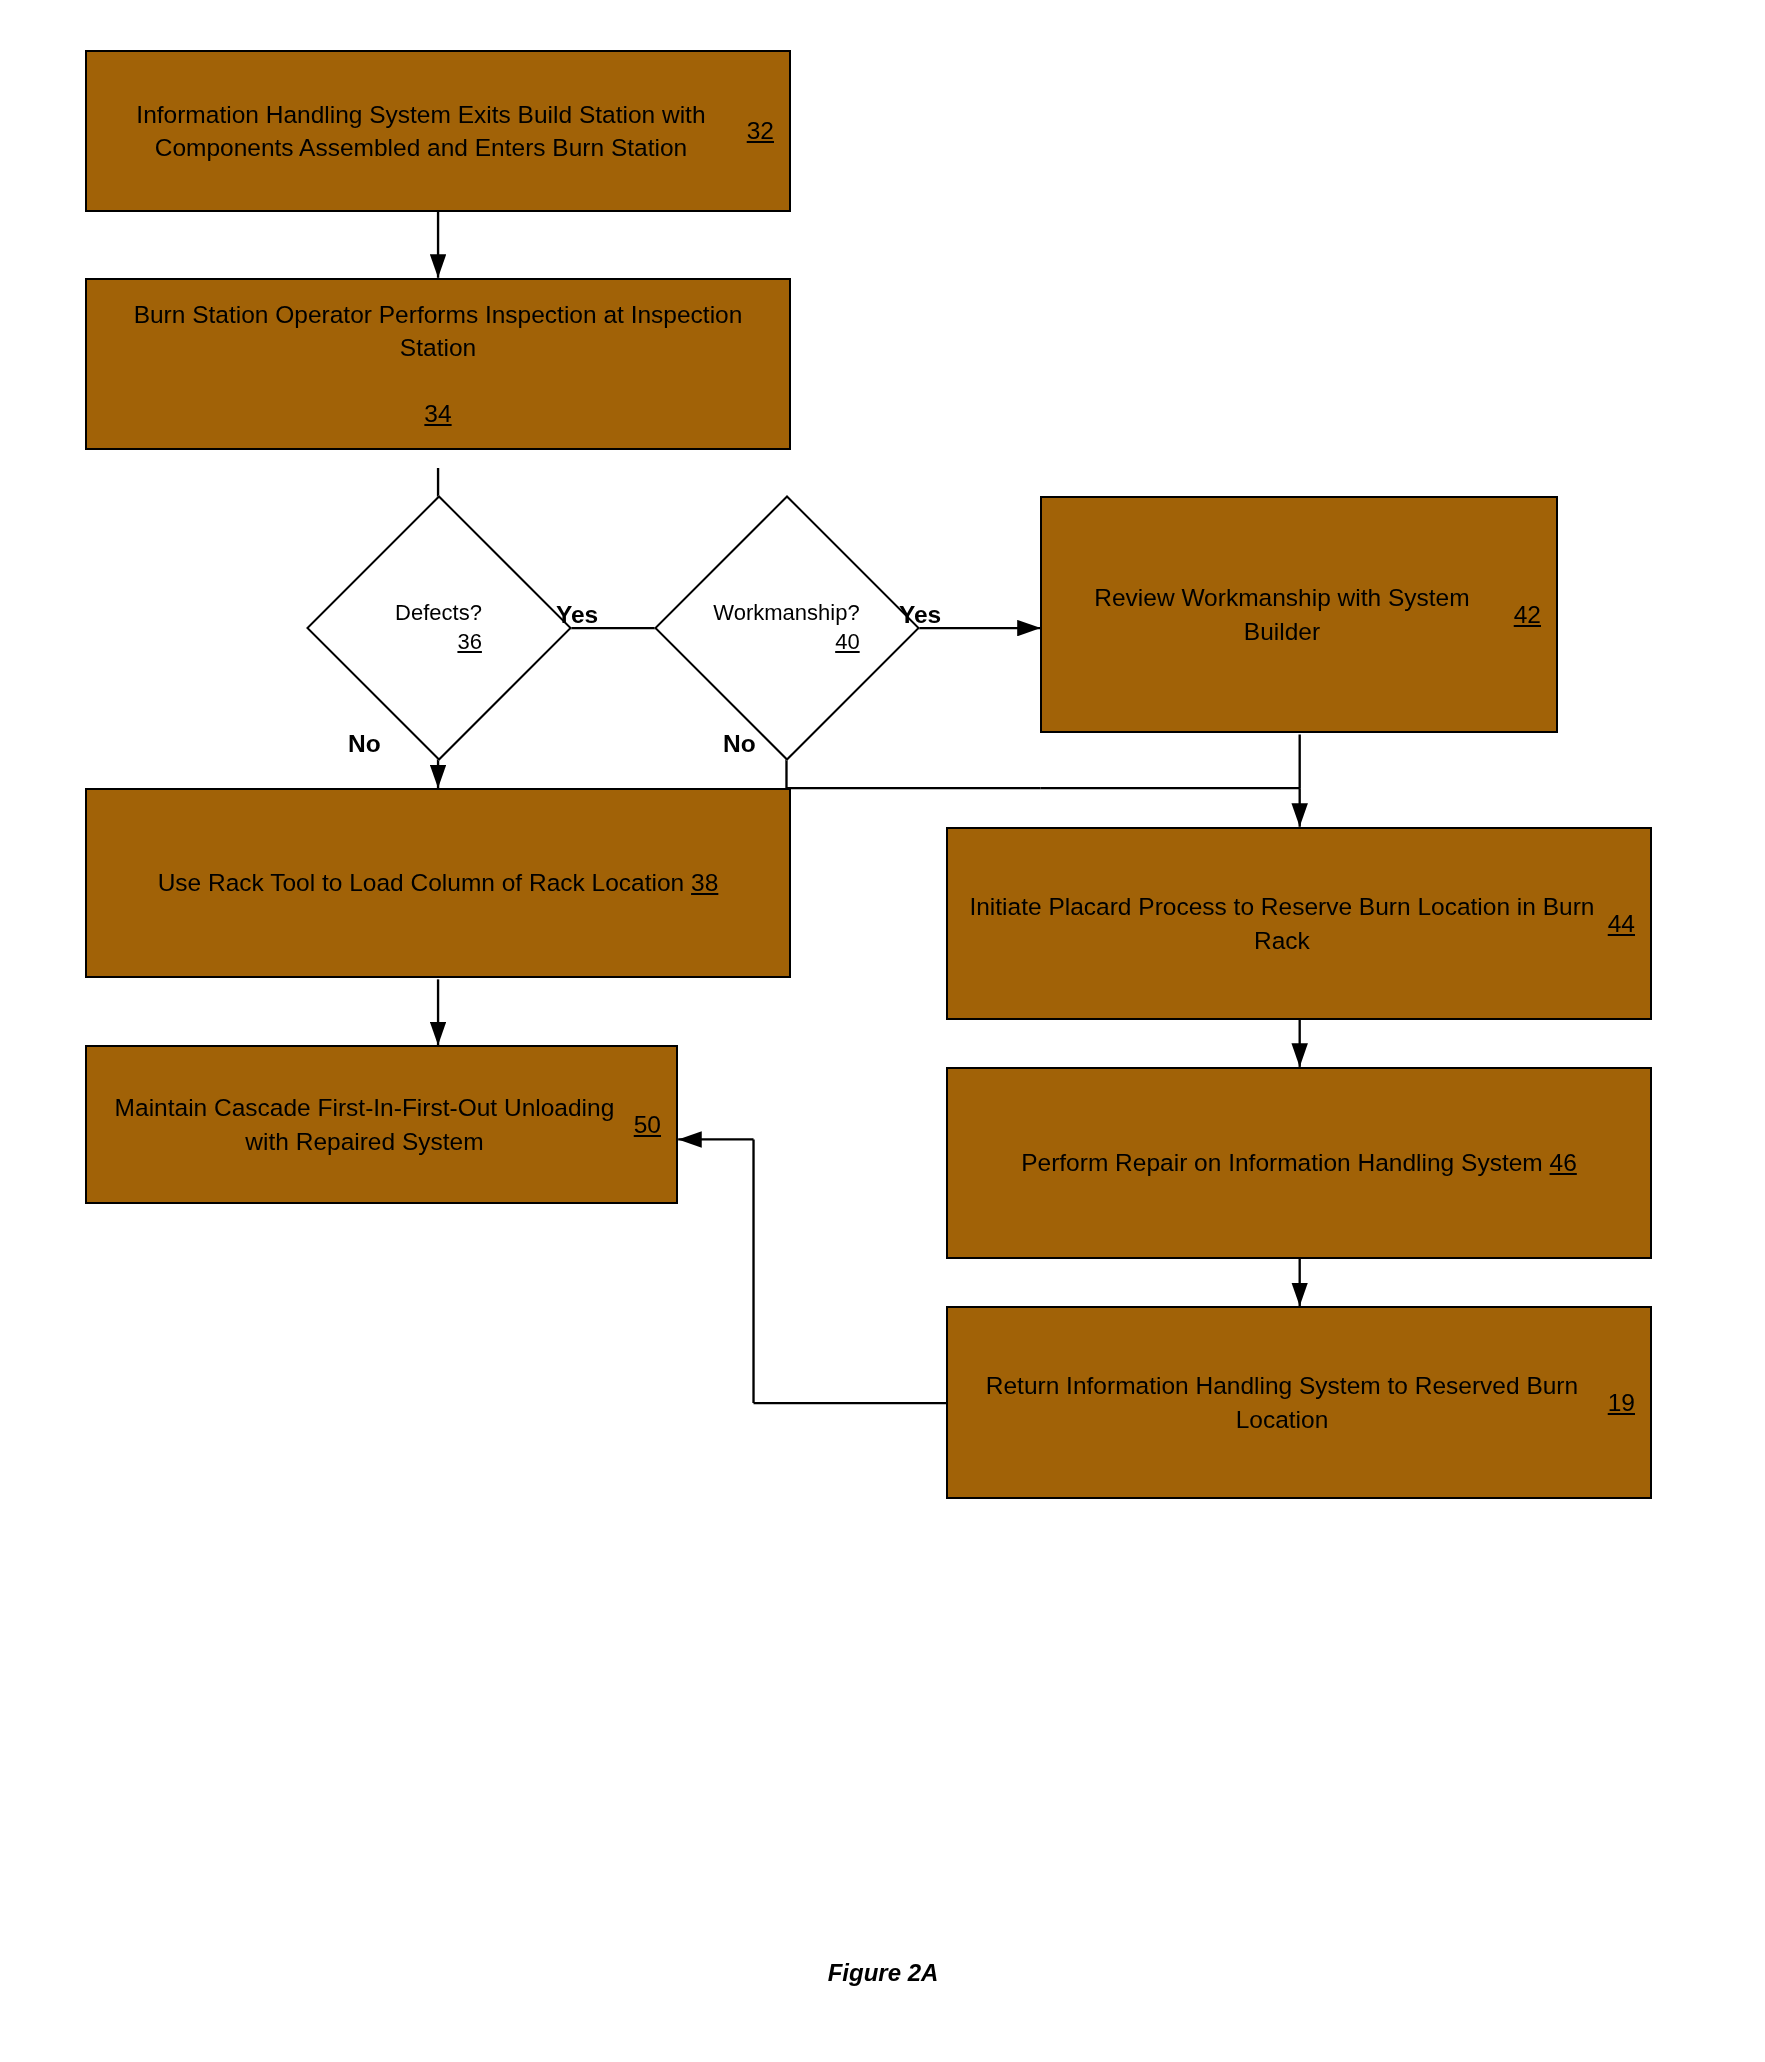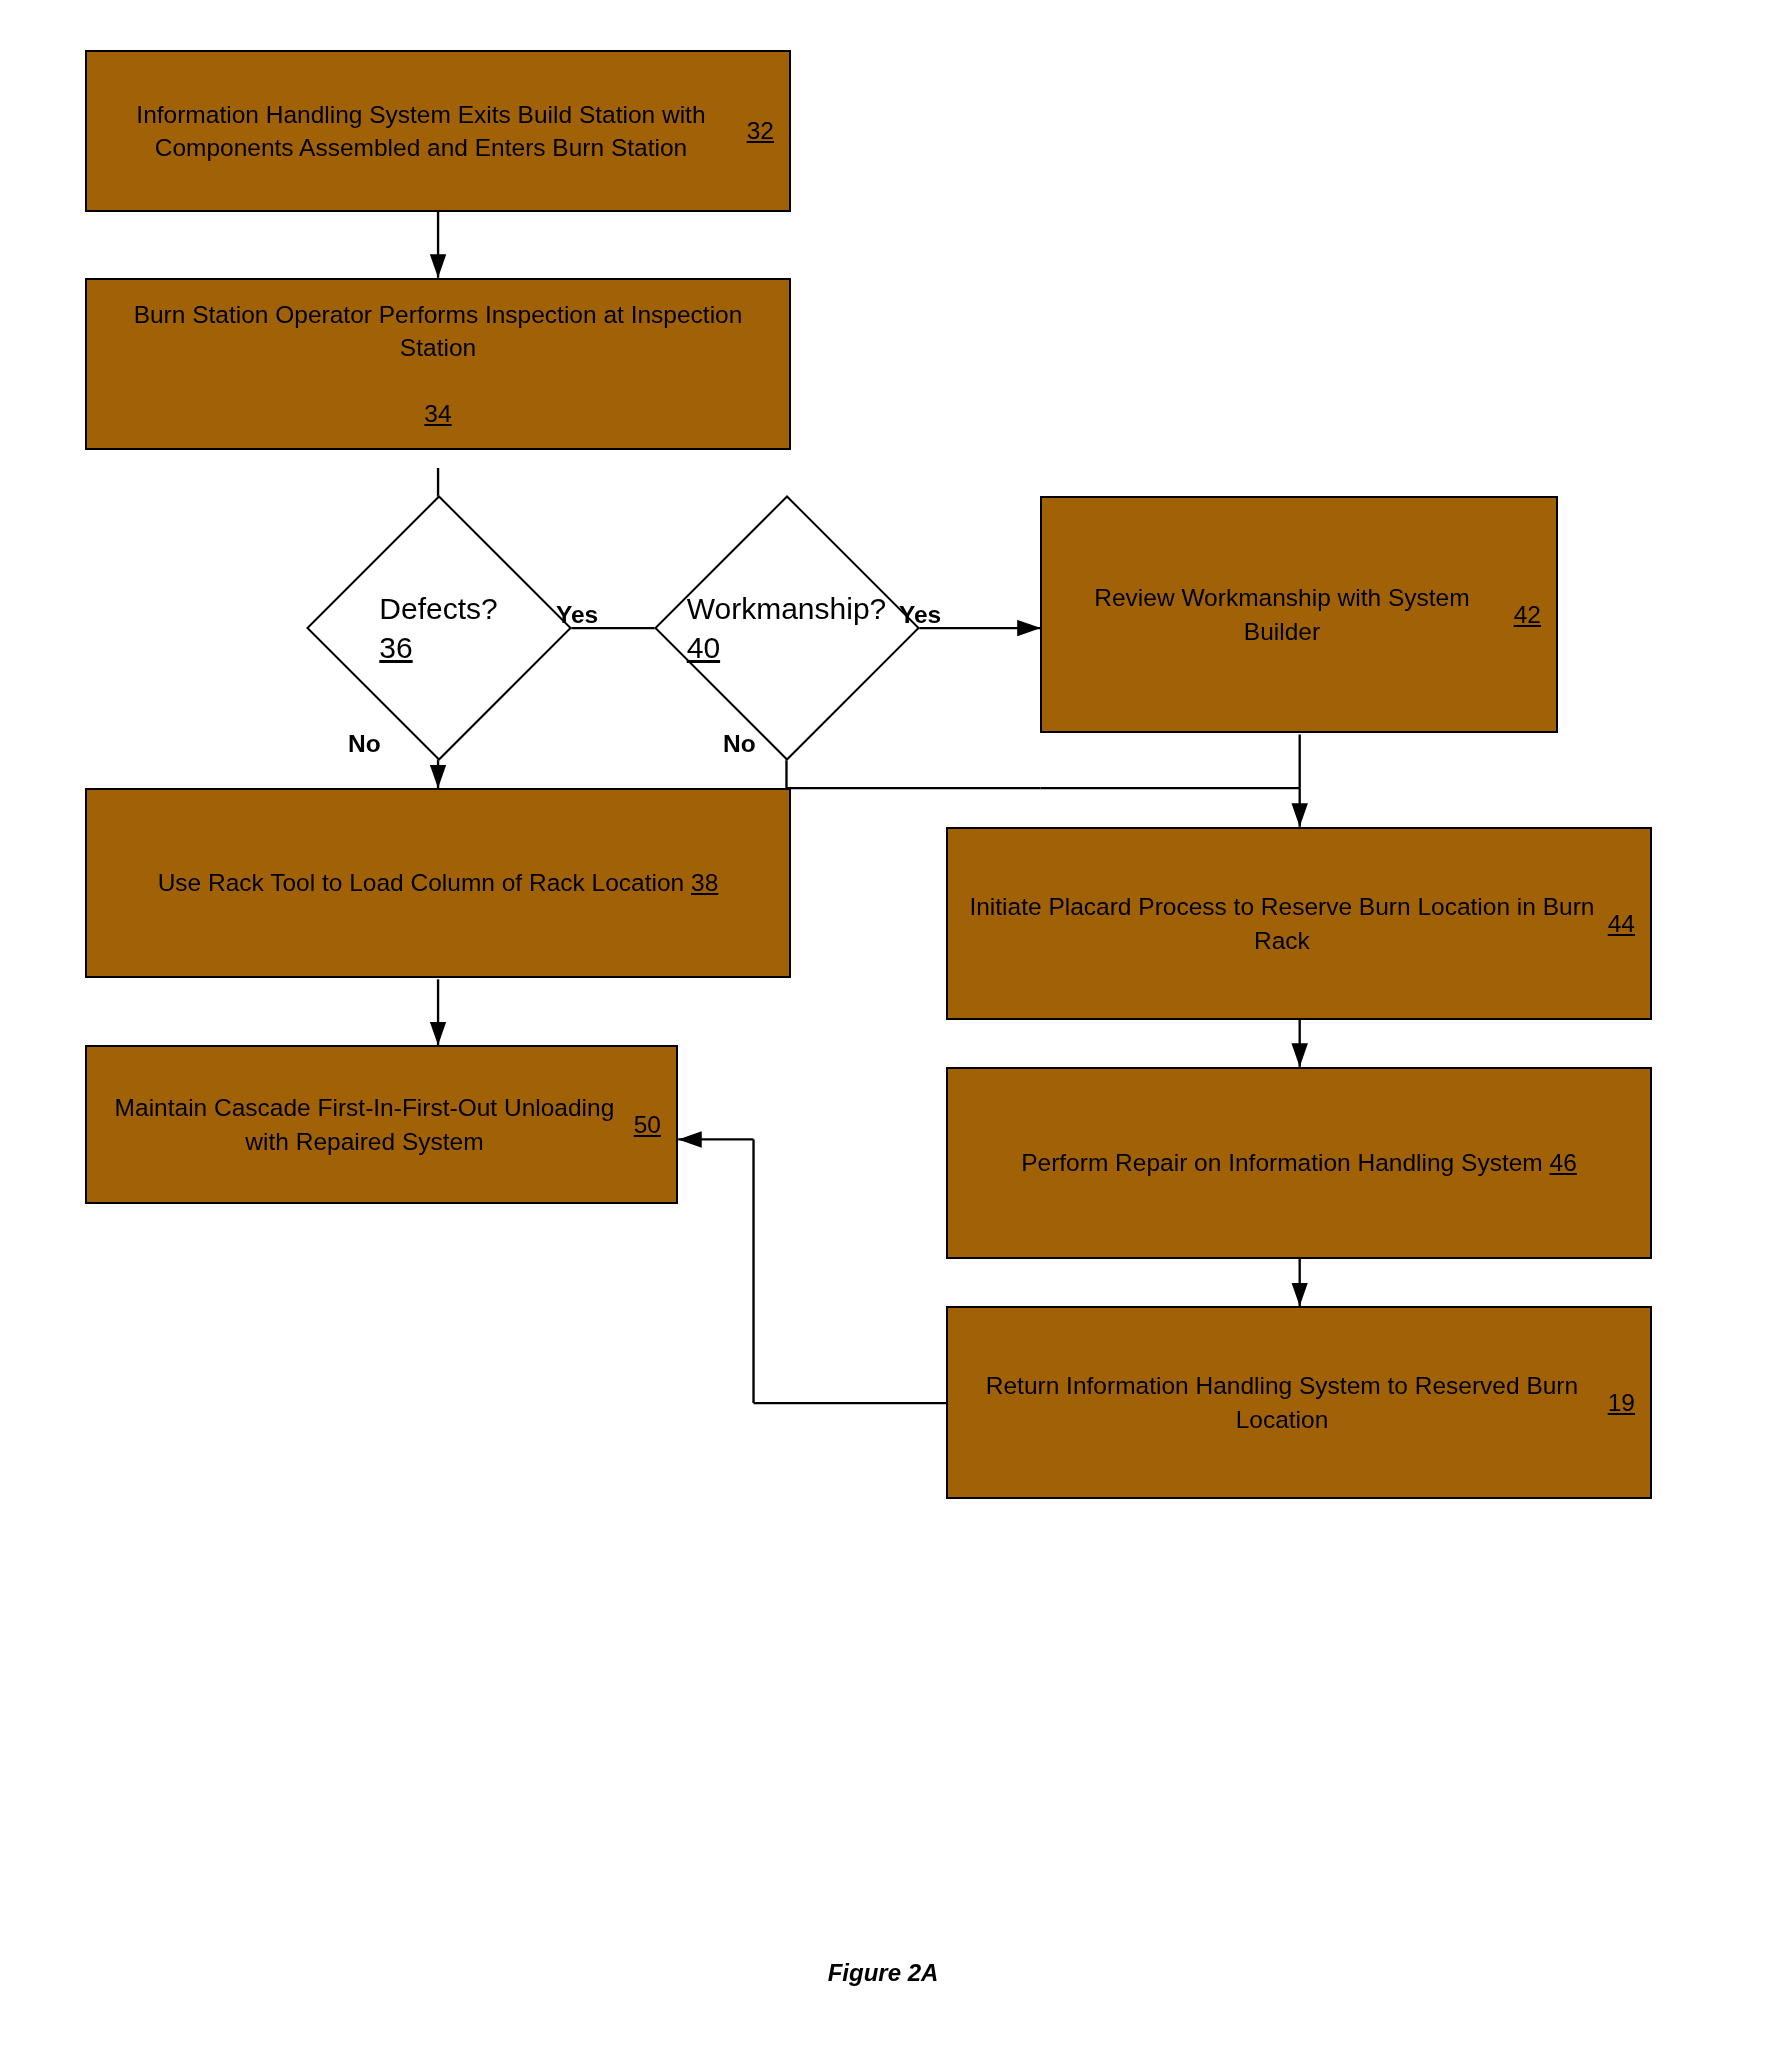--- a/index.html
+++ b/index.html
@@ -50,22 +50,22 @@
       height: 188px;
       border: 2.4px solid #000;
       background: #fff;
       transform: rotate(45deg);
       position: absolute;
     }
 
     .flow-diamond .diamond-text {
       position: relative;
       z-index: 2;
-      font-size: 30px;
-      text-align: left;
+      font-size: 22px;
+      text-align: right;
       line-height: 1.3;
     }
 
     .flow-diamond .diamond-text u {
       text-decoration: underline;
     }
 
     
     .arrows-svg {
       position: absolute;

